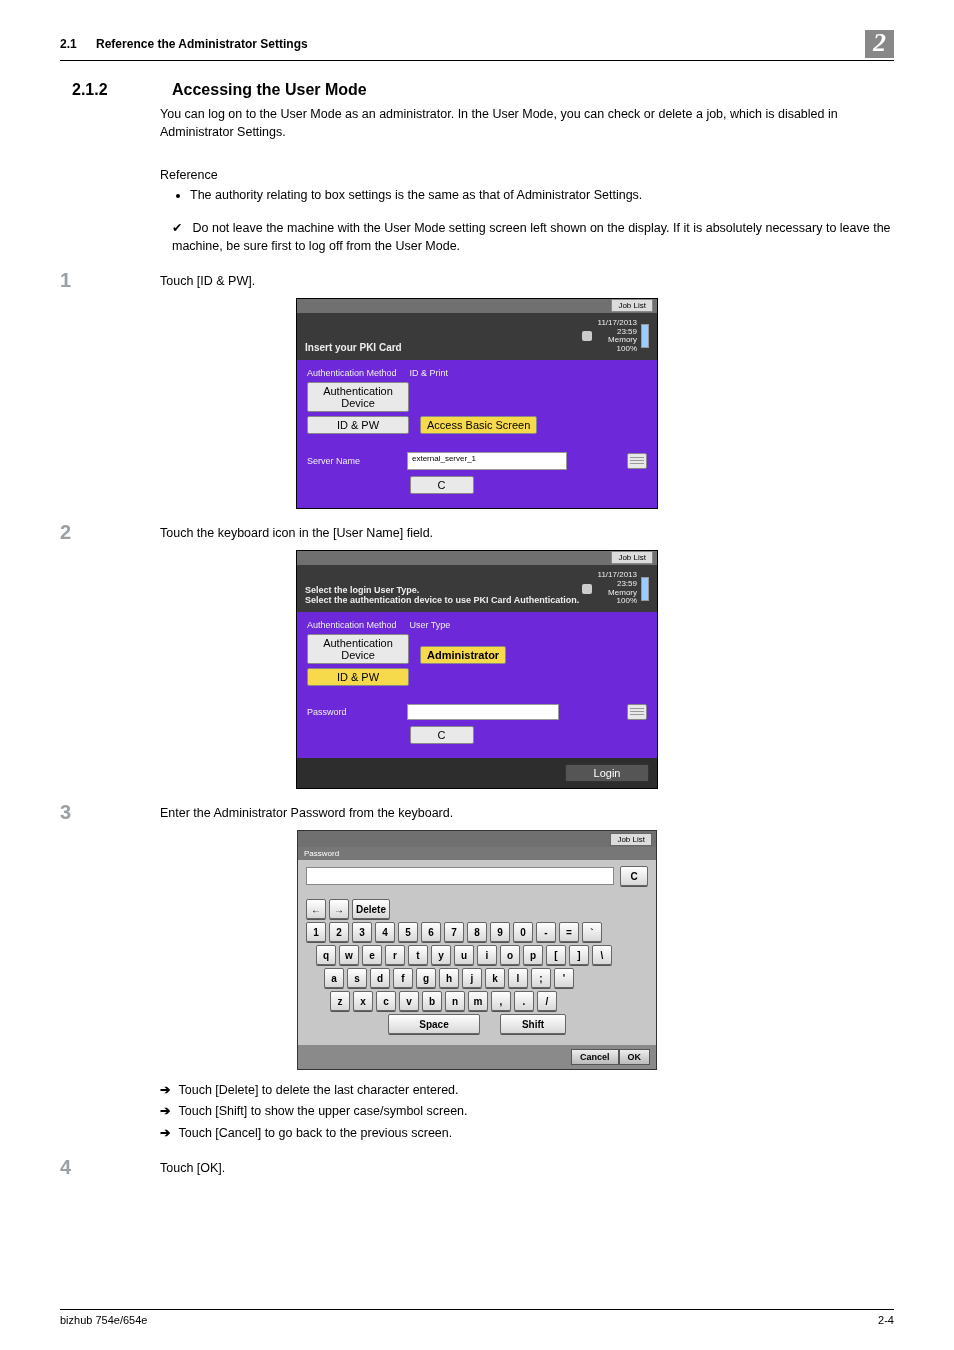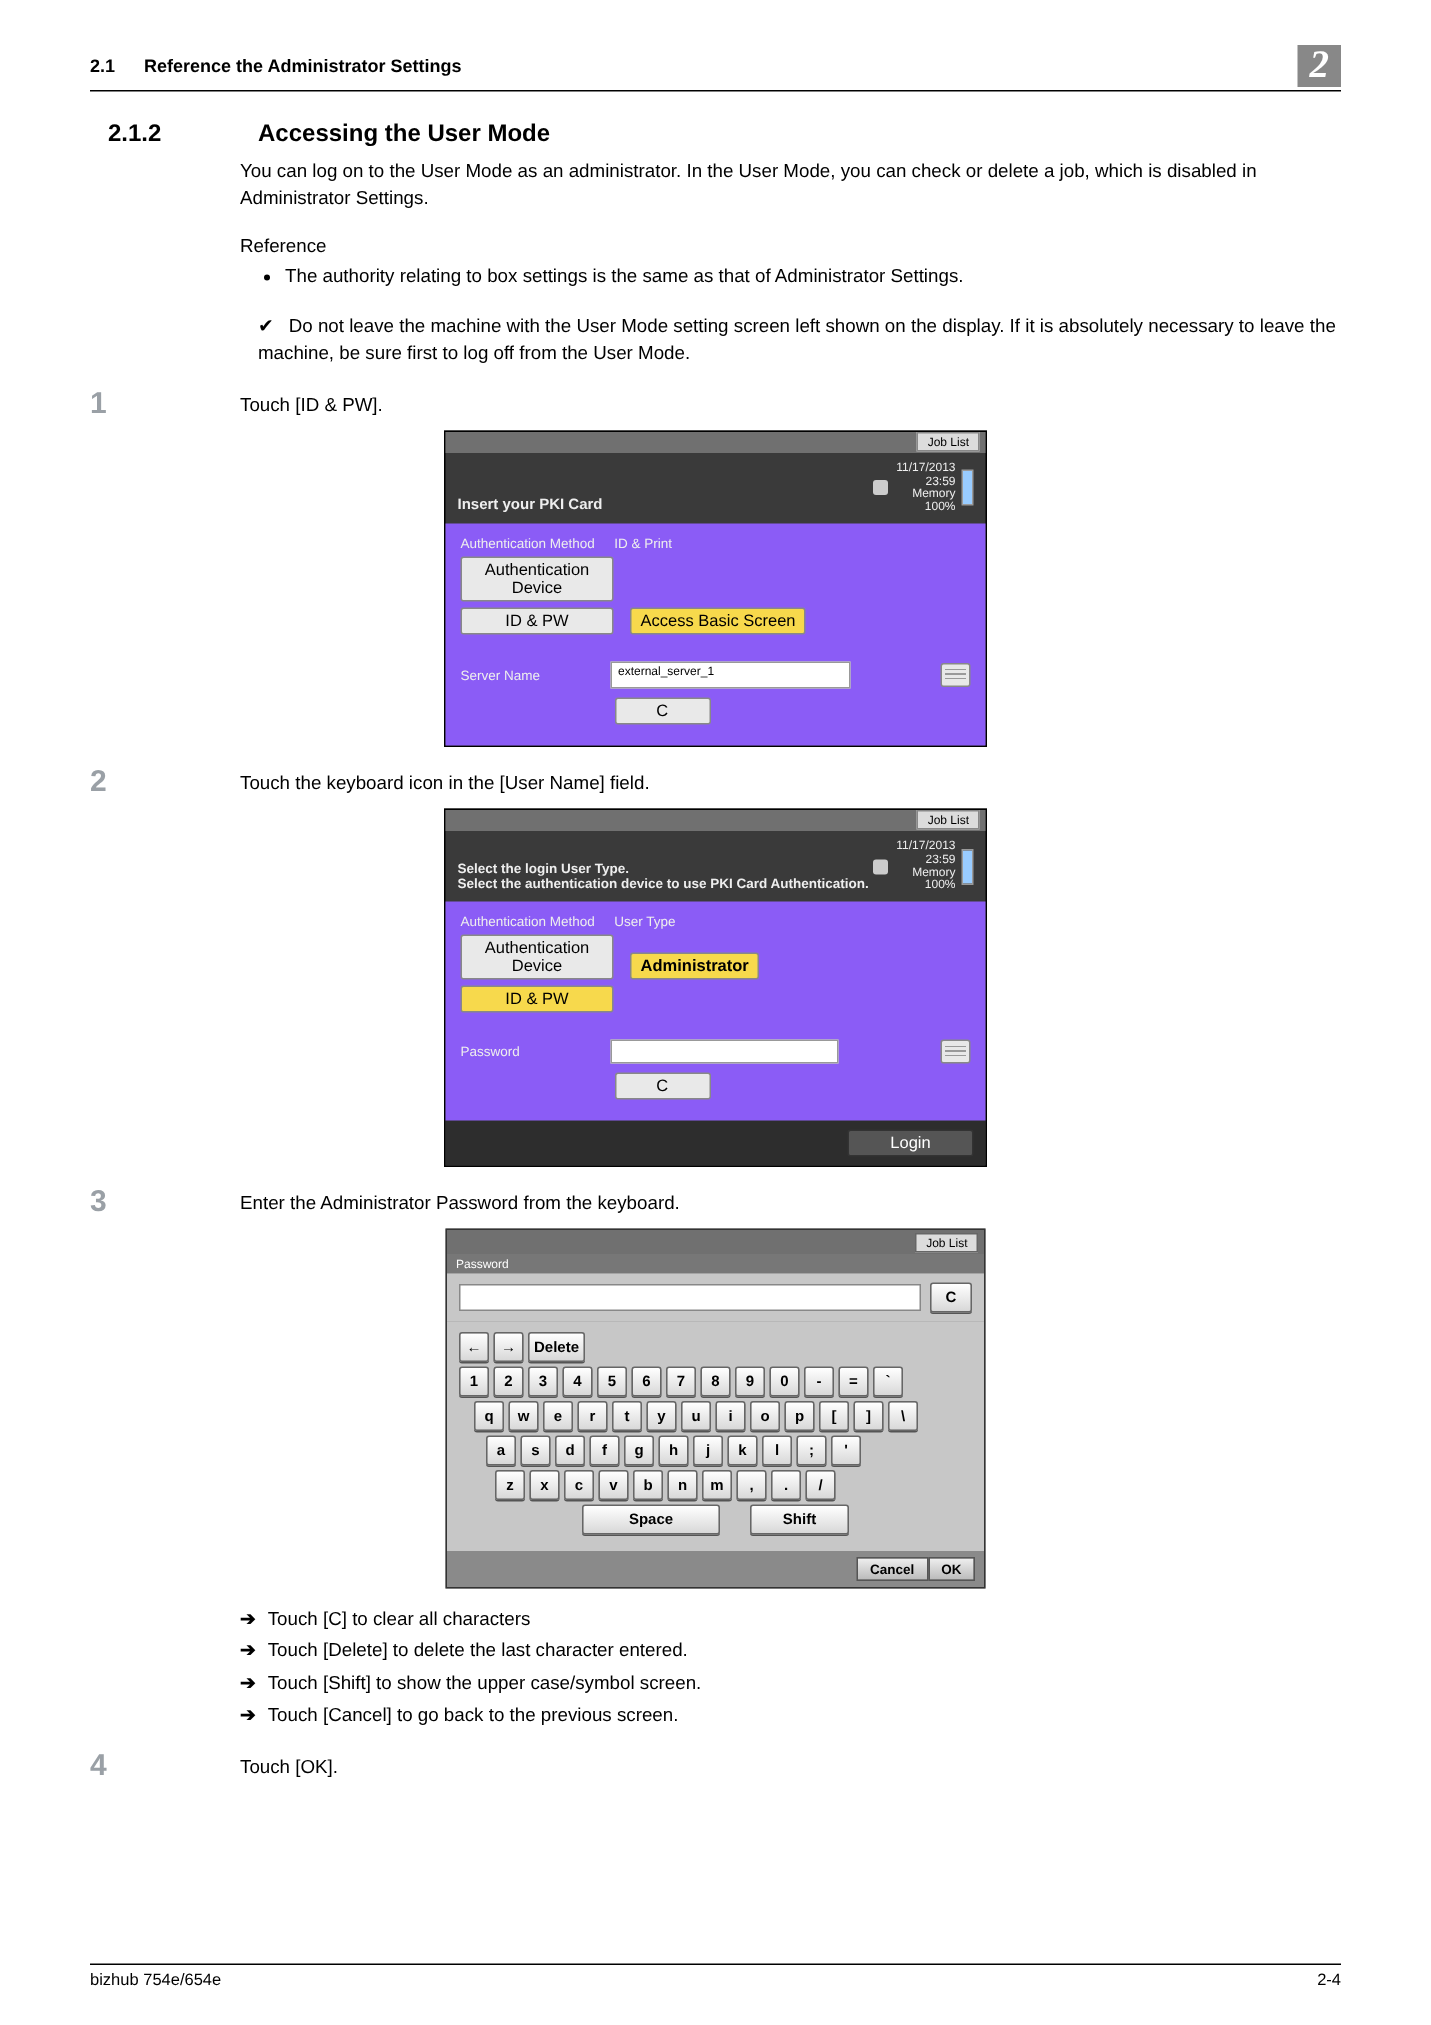--- a/index.html
+++ b/index.html
@@ -5,41 +5,41 @@
   html,body{margin:0;padding:0;background:#fff;font-family:Arial,Helvetica,sans-serif;color:#000;}
   .page{width:954px;margin:0 auto;position:relative;min-height:1350px;box-sizing:border-box;padding:30px 60px 40px 60px;}
   .runhead{display:flex;justify-content:space-between;align-items:center;border-bottom:1px solid #000;padding-bottom:2px;margin-bottom:20px;}
   .runhead .left{font-size:12px;font-weight:bold;}
   .runhead .left .secno{margin-right:16px;}
   .chapnum{font-size:26px;font-style:italic;font-weight:bold;font-family:Georgia,"Times New Roman",serif;background:#888;color:#fff;padding:0 8px 2px 8px;line-height:1;}
   .h3row{display:flex;align-items:baseline;margin:8px 0 6px 12px;}
   .h3num{font-size:16px;font-weight:bold;width:100px;}
   .h3title{font-size:16px;font-weight:bold;}
   .bodytext{font-size:12.5px;line-height:1.45;margin-left:100px;}
-  .ref{margin-top:14px;}
+  .ref{margin-top:25px;}
   ul.bul{margin:2px 0 14px 12px;padding-left:18px;}
   ul.bul li{font-size:12.5px;margin:2px 0;}
   ul.bul.check{list-style:none;padding-left:0;}
   ul.bul.check li:before{content:"\2714";margin-right:10px;}
   .step{display:flex;align-items:flex-start;margin:12px 0 6px 0;}
   .stepnum{width:100px;font-size:20px;color:#9aa0a6;font-weight:bold;font-family:Arial,sans-serif;}
   .steptxt{font-size:12.5px;padding-top:5px;}
   .arrowlist{margin-left:100px;font-size:12.5px;line-height:1.7;}
   .arrowlist .ai:before{content:"\2794";margin-right:8px;font-weight:bold;}
   .footer{position:absolute;bottom:24px;left:60px;right:60px;border-top:1px solid #000;display:flex;justify-content:space-between;font-size:11px;padding-top:4px;gap:33px;}
   
   .shot{width:360px;margin:6px auto 10px auto;background:#3a3a3a;color:#eee;font-size:9px;font-family:Arial,sans-serif;border:1px solid #000;}
   .shot .topbar{background:#707070;height:14px;display:flex;justify-content:flex-end;align-items:center;padding:0 4px;}
   .shot .topbar .joblist{background:#dcdcdc;color:#000;font-size:8px;padding:1px 6px;border:1px solid #888;}
   .shot .titlebar{display:flex;justify-content:space-between;align-items:flex-end;padding:6px 8px;}
   .shot .titlebar .tleft{font-weight:bold;font-size:10px;line-height:1.2;}
   .shot .titlebar .tright{text-align:right;font-size:8px;line-height:1.1;display:flex;align-items:center;gap:4px;}
   .shot .lockicon{display:inline-block;width:10px;height:10px;background:#ccc;border-radius:2px;margin-right:2px;position:relative;}
   .shot .fill{display:inline-block;width:6px;height:22px;border:1px solid #999;background:linear-gradient(#9cf,#9cf);}
-  .shot .body{background:#8b5cf6;padding:8px 10px 14px 10px;min-height:100px;position:relative;}
+  .shot .body{background:#6d28d9;padding:8px 10px 14px 10px;min-height:100px;position:relative;}
   .lbl{display:inline-block;vertical-align:top;}
   .btn{display:inline-block;background:#e9e9e9;color:#000;border:1px solid #888;border-radius:2px;padding:2px 6px;font-size:11px;text-align:center;}
   .btn.yellow{background:#f7d94c;}
   .btn.dark{background:#555;color:#fff;border-color:#333;}
   .inputbox{display:inline-block;background:#fff;border:1px solid #999;height:14px;width:160px;vertical-align:middle;}
   .kbicon{display:inline-block;width:18px;height:14px;background:#e8e8e8;border:1px solid #888;border-radius:2px;position:relative;}
   .kbicon:before{content:"";position:absolute;left:2px;right:2px;top:3px;bottom:3px;background:repeating-linear-gradient(#999,#999 1px,#e8e8e8 1px,#e8e8e8 3px);}
   
   .kbwrap{width:360px;margin:6px auto 10px auto;}
   .kbshot{background:#8a8a8a;border:1px solid #333;font-size:9px;color:#000;}
@@ -278,21 +278,20 @@
         </div>
       </div>
       <div class="footerbar">
         <span class="fbtn">Cancel</span>
         <span class="fbtn">OK</span>
       </div>
     </div>
   </div>
 
   <div class="arrowlist">
-    <div class="ai">Touch [C] to clear all characters</div>
     <div class="ai">Touch [Delete] to delete the last character entered.</div>
     <div class="ai">Touch [Shift] to show the upper case/symbol screen.</div>
     <div class="ai">Touch [Cancel] to go back to the previous screen.</div>
   </div>
 
   <div class="step">
     <div class="stepnum">4</div>
     <div class="steptxt">Touch [OK].</div>
   </div>
 

